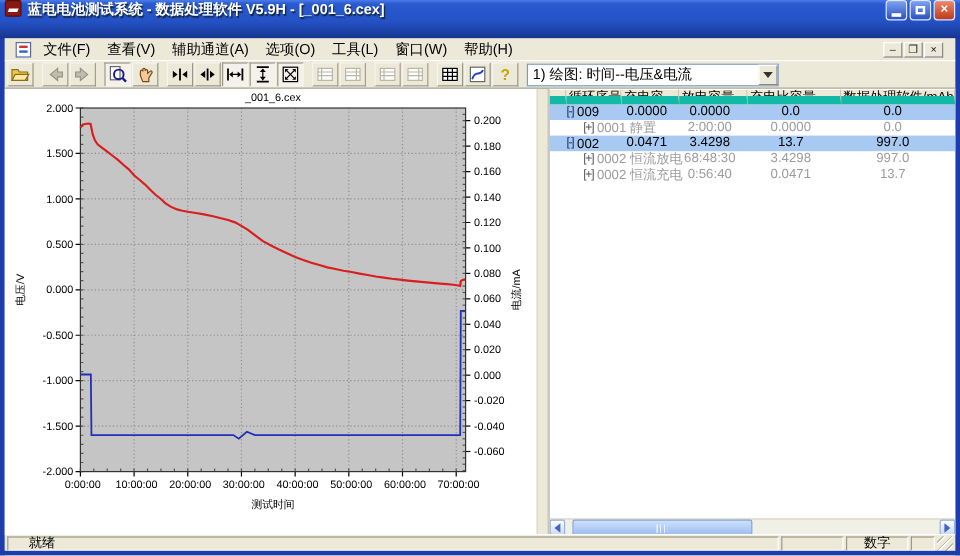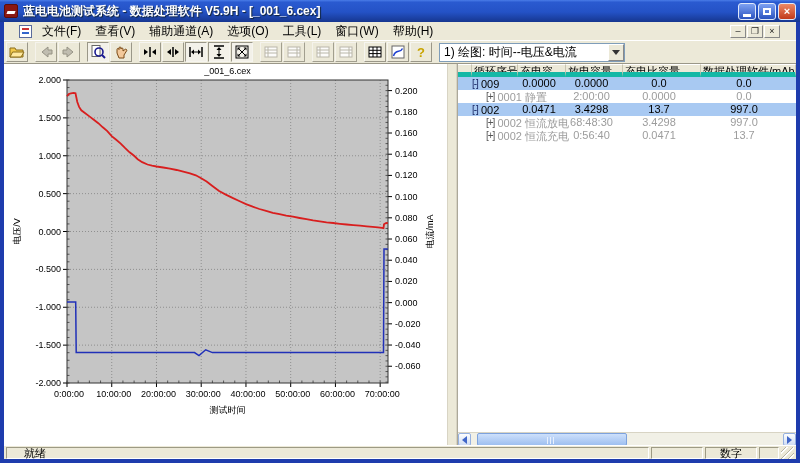--- a/index.html
+++ b/index.html
@@ -2,77 +2,77 @@
 <html><head>
 <meta charset="utf-8">
 <style>
   * { box-sizing: border-box; margin:0; padding:0; }
   html,body { width:800px; height:463px; overflow:hidden;
     font-family:"Liberation Sans","DejaVu Sans",sans-serif; }
   .win { position:relative; width:800px; height:463px;
     background:#ECE9D8; border-left:4px solid #1e3cad; border-right:4px solid #1e3cad;
     display:flex; flex-direction:column; }
   
-  .titlebar { height:22px; display:flex; align-items:center; padding:0 4px 0 4px;
+  .titlebar { height:32px; display:flex; padding:0 4px 0 4px;
     background:linear-gradient(180deg,#4a7ce8 0%,#2a5ad0 10%,#2452c6 55%,#16368f 100%);
     margin:0 -4px; }
   .appicon { width:14px; height:14px; border-radius:2px; background:#8a1713;
     border:1px solid #5d0c0a; position:relative; flex:0 0 auto; }
   .appicon::after { content:""; position:absolute; left:2px; top:6px; width:8px; height:3px;
     background:#fff; transform:skewX(-20deg); }
   .title { color:#fff; font-weight:bold; font-size:12px; margin-left:5px; flex:1;
     white-space:nowrap; overflow:hidden; text-shadow:1px 1px 1px #123; }
   .winbtns { display:flex; gap:2px; }
   .wbtn { width:18px; height:17px; border-radius:3px; border:1px solid #dfe8fa;
     display:flex; align-items:center; justify-content:center; color:#fff;
     font-size:11px; font-weight:bold; line-height:1;
     background:linear-gradient(180deg,#7da1f2,#2b53c0); }
   .wbtn.close { background:linear-gradient(180deg,#ee8a66,#c13a1b); }
   .wbtn .dash { width:8px; height:3px; background:#fff; margin-top:8px; }
   .wbtn .box { width:8px; height:7px; border:2px solid #fff; }
   
-  .menubar { height:18px; display:flex; align-items:center; padding:0 14px;
+  .menubar { height:18px; display:flex; align-items:center; padding:0 8px;
     background:#ECE9D8; font-size:12px; }
   .mdiicon { width:13px; height:13px; background:#fff; border:1px solid #5a6b9c;
     position:relative; margin:0 3px 0 1px; }
   .mdiicon::after { content:""; position:absolute; left:2px; top:2px; right:2px; height:2px;
     background:#c33; box-shadow:0 4px 0 #36c; }
   .menus { display:flex; flex:1; }
   .menu-item { padding:1px 7px; cursor:default; }
   .mdibtns { display:flex; gap:1px; margin-right:2px; }
   .mdibtn { width:16px; height:13px; background:#ECE9D8; font-size:9px; line-height:11px;
     text-align:center; color:#222; border:1px solid; border-color:#fff #888 #888 #fff; }
   
   .toolbar { height:23px; display:flex; align-items:center; padding:1px 2px;
     background:#ECE9D8; border-top:1px solid #fff; }
   .tbtn { width:22px; height:20px; display:flex; align-items:center; justify-content:center;
     border:1px solid; border-color:#f6f5ef #9a9788 #9a9788 #f6f5ef; background:#ECE9D8;
     margin-right:1px; }
   .tbtn.pressed { border-color:#9a9788 #f6f5ef #f6f5ef #9a9788; background:#f3f1e9; }
   .tbtn.disabled { opacity:.9; }
   .tgap { width:6px; }
-  .combo { margin-left:6px; width:186px; height:19px; background:#fff;
+  .combo { margin-left:6px; width:210px; height:19px; background:#fff;
     border:1px solid #7F9DB9; display:flex; align-items:center; font-size:12px; }
   .combo-text { flex:1; padding:0 4px; white-space:nowrap; overflow:hidden; }
   .combo-arrow { width:16px; height:17px; background:#ECE9D8;
     border:1px solid; border-color:#fff #888 #888 #fff;
     display:flex; align-items:center; justify-content:center; }
   .combo-arrow::after { content:""; border:4px solid transparent; border-top:5px solid #333;
     margin-top:5px; }
   
   .main { flex:1; display:flex; border-top:1px solid #9a9788; background:#ECE9D8; min-height:0; }
   .chartpanel { width:443px; background:#fff; position:relative; }
   .splitter { width:10px; background:#ECE9D8; border-left:1px solid #d8d4c4;
     border-right:1px solid #d8d4c4; }
   .tablepanel { flex:1; background:#fff; position:relative; border-left:1px solid #aca899;
     font-size:11px; overflow:hidden; }
   
   .thead, .trow { display:grid; grid-template-columns:14px 46px 48px 57px 78px 1fr;
     height:13px; line-height:12px; }
-  .thead .hc { background:#ECE9D8; border-right:1px solid #c8c4b0; border-bottom:5px solid #14b8a6;
+  .thead .hc { background:#ECE9D8; border-right:1px solid #c8c4b0; border-bottom:7px solid #14b8a6;
     border-top:1px solid #fff; padding:0 2px; white-space:nowrap; overflow:hidden; font-size:11px; }
   .trow { white-space:nowrap; }
   .trow.sel { background:#a8c9f2; }
   .trow .c { text-align:center; padding-right:6px; overflow:visible; }
   .trow .c.last { padding-right:9px; }
   .trow .main-c { display:flex; align-items:center; overflow:visible; }
   .exp { font-size:10px; color:#1a2a66; margin-right:3px; letter-spacing:-1px; }
   .trow.step { color:#9c9c9c; }
   .trow.step .exp { color:#555; }
   .trow.step .main-c { grid-column:2 / span 2; padding-left:14px; }

